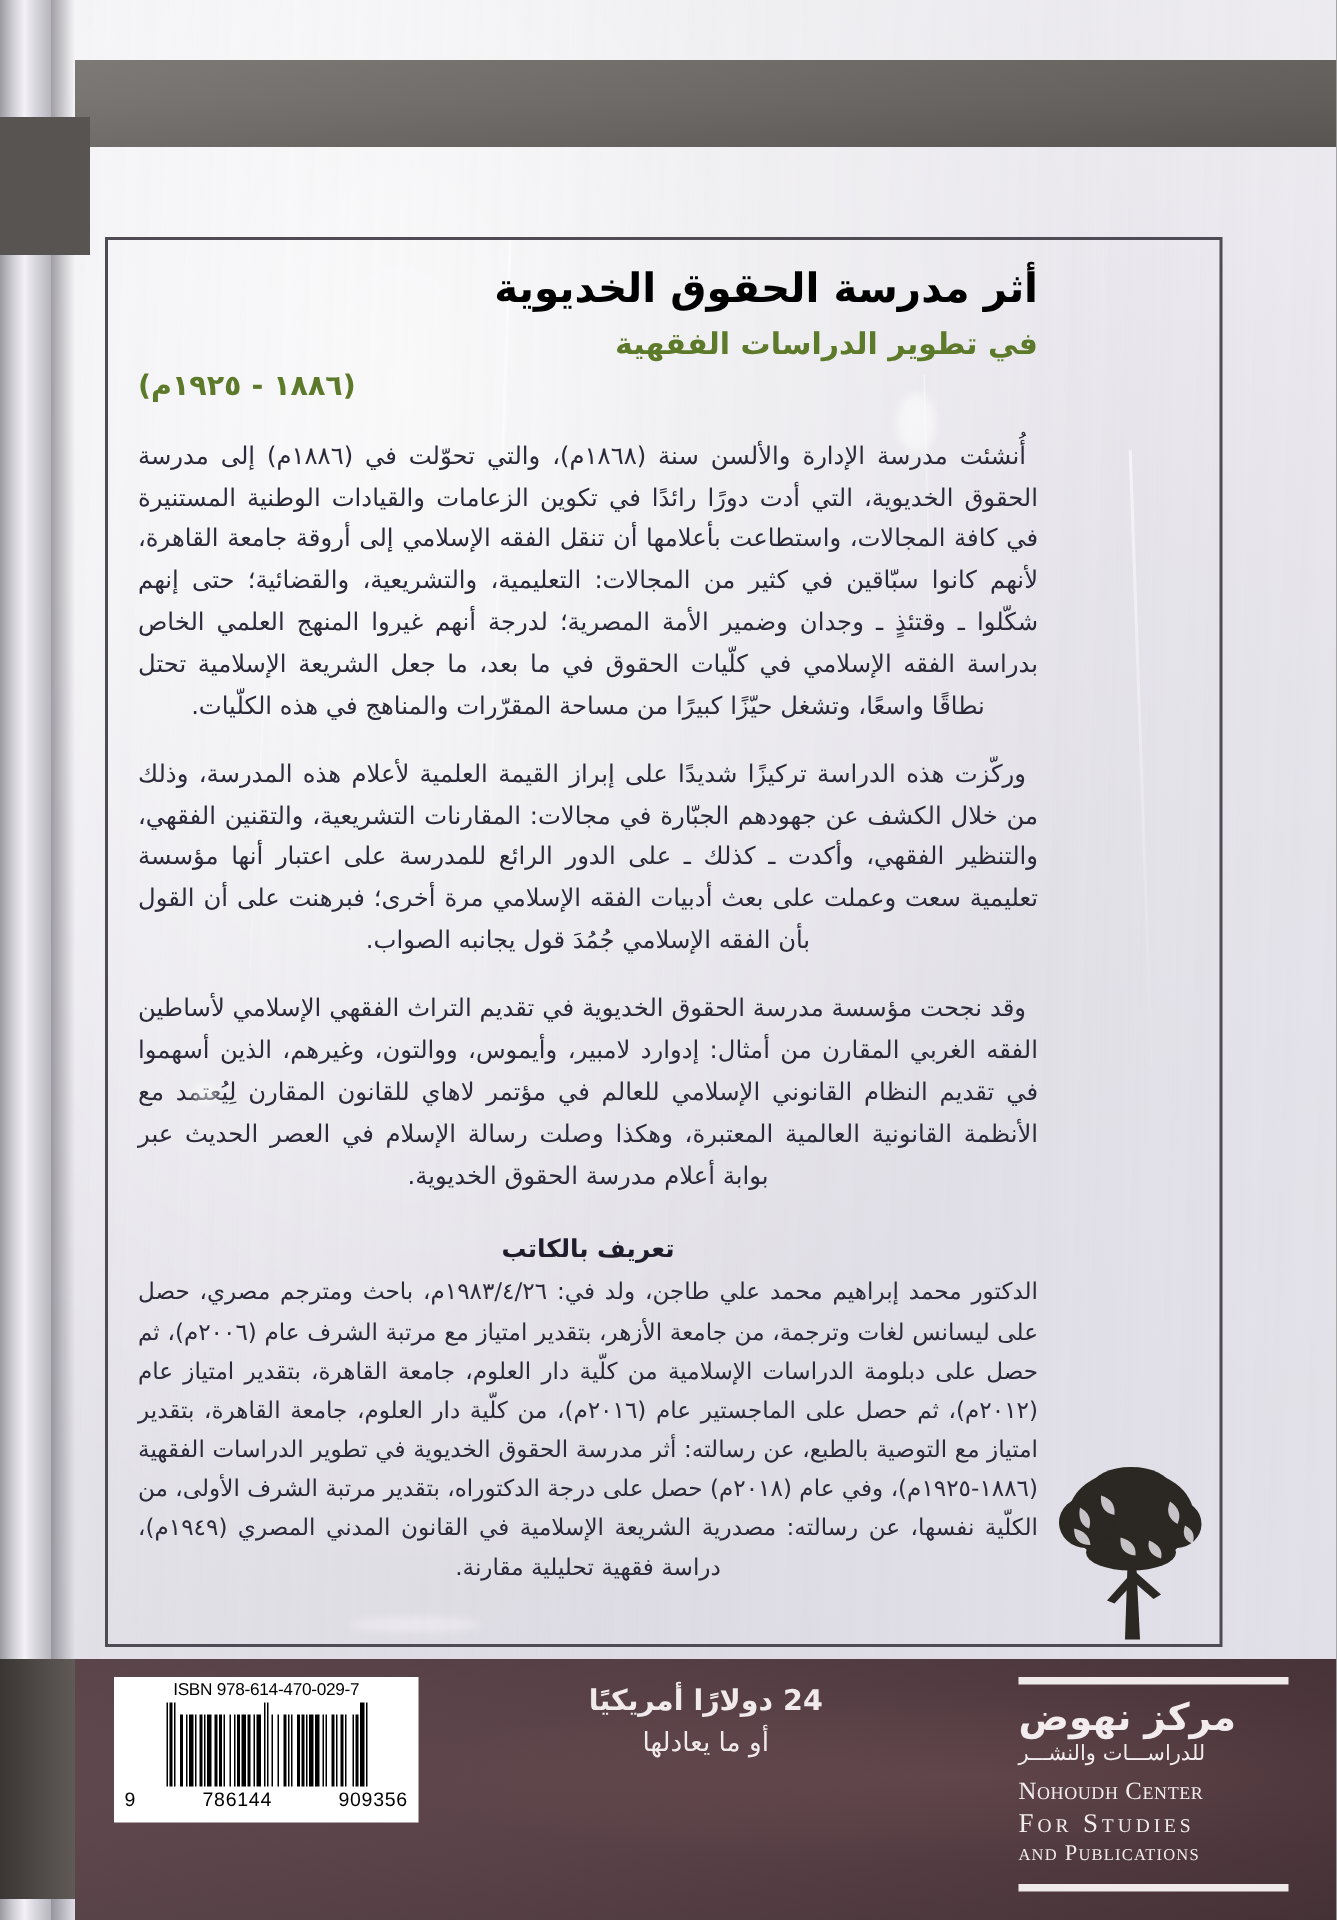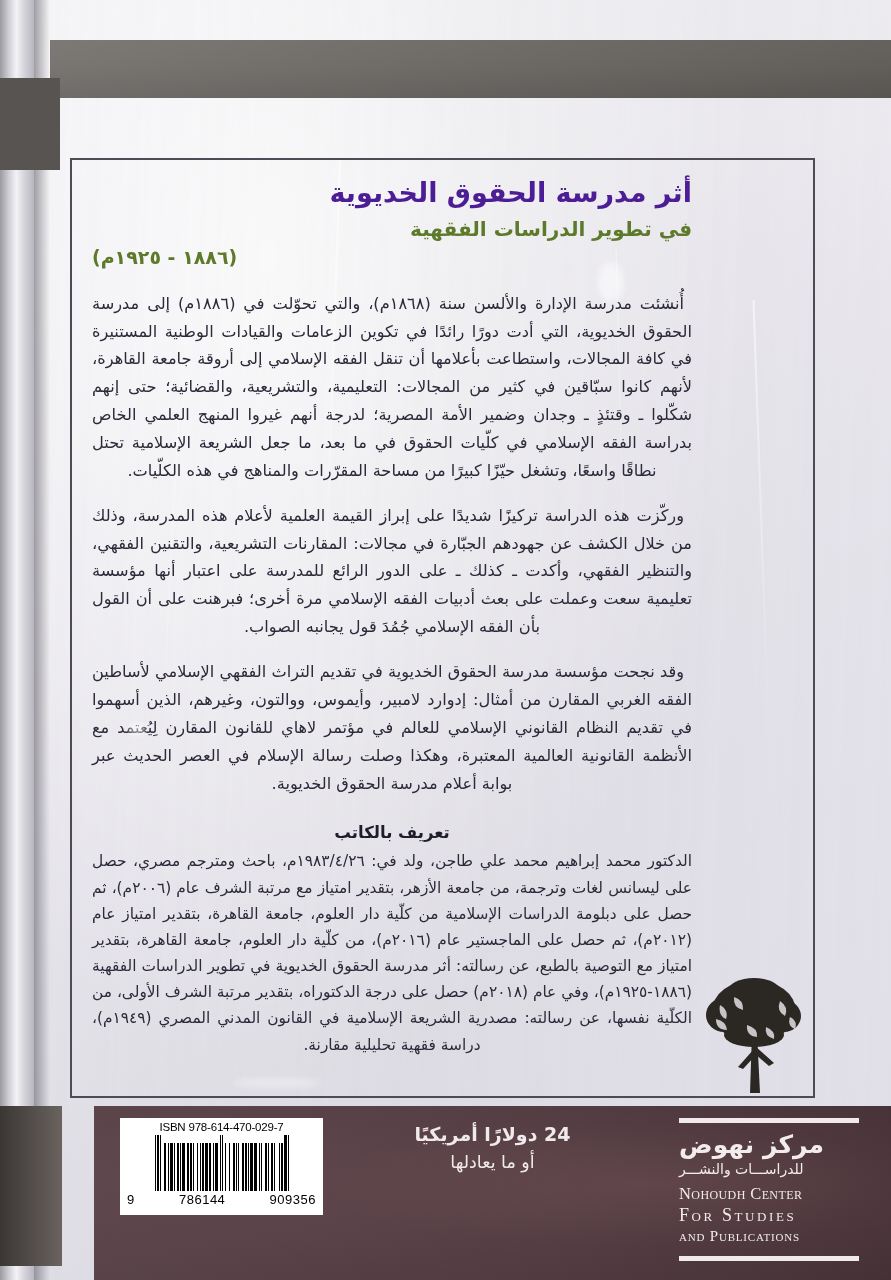--- a/index.html
+++ b/index.html
@@ -112,21 +112,21 @@
   .content {
     position: absolute;
     left: 92px;
     top: 176px;
     width: 600px;
     direction: rtl;
     text-align: right;
   }
 
   .title-main {
-    color: #4c1d95;
+    color: #000000;
     font-size: 27px;
     font-weight: bold;
     letter-spacing: 0px;
     line-height: 1.25;
     margin: 0 0 6px 0;
     text-align: right;
   }
   .title-sub {
     color: #5d7a2b;
     font-size: 20px;
@@ -182,21 +182,20 @@
 
   
   .footer {
     position: absolute;
     left: 50px;
     right: 0;
     top: 1106px;
     bottom: 0;
     background:
       radial-gradient(ellipse at 70% 45%, #6b4c52 0%, #5a4046 45%, #4e383e 100%);
-    margin-left: 44px;
   }
   .footer::after {
     content: "";
     position: absolute;
     inset: 0;
     background: linear-gradient(100deg, rgba(255,255,255,0.06), rgba(0,0,0,0.18));
   }
   .footer-inner {
     position: relative;
     z-index: 2;

